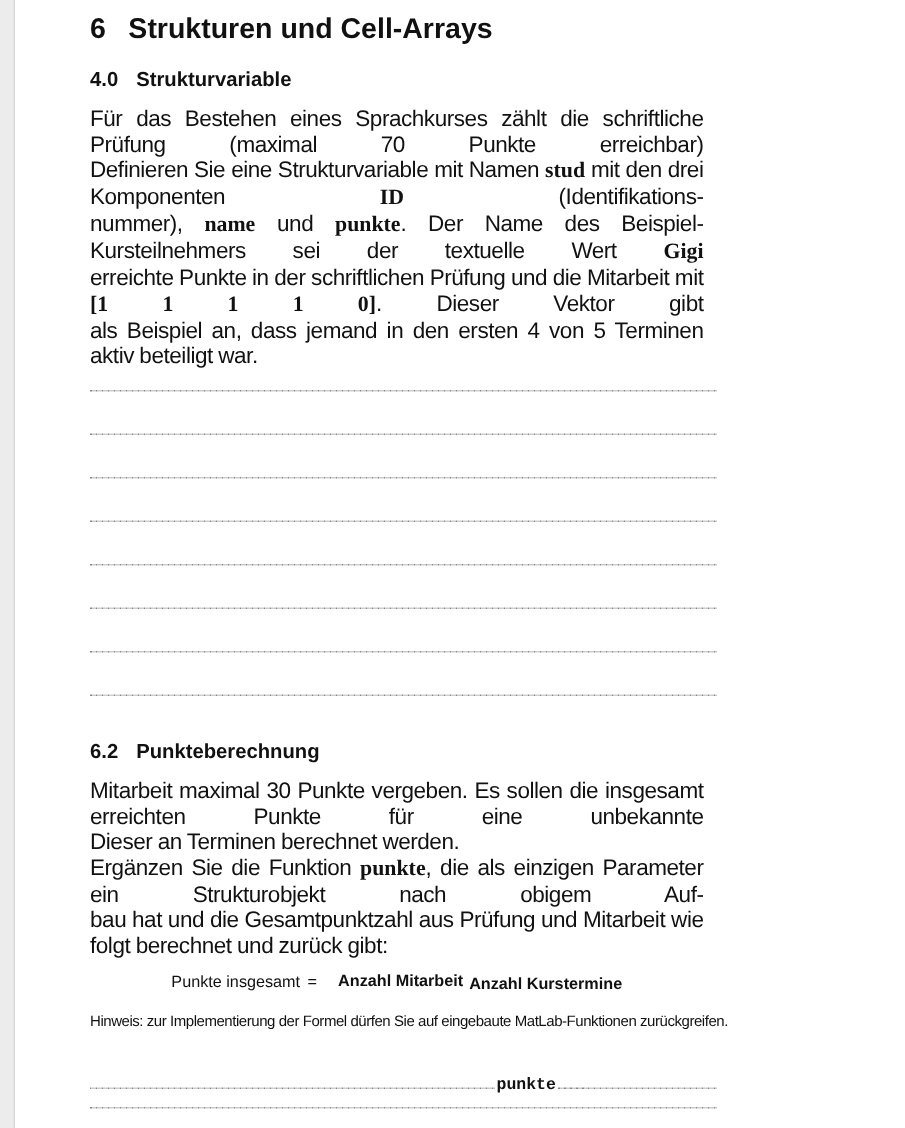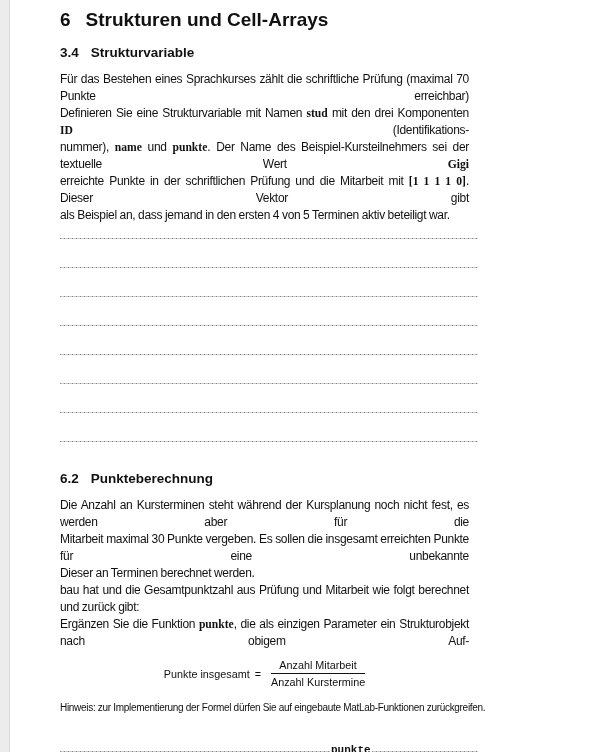--- a/index.html
+++ b/index.html
@@ -17,21 +17,21 @@
     padding:9px 46px 0 50px; background:#ffffff;
   }
   h1 { font-size:19px; font-weight:bold; margin:0 0 14px 0; line-height:1.15; letter-spacing:0; }
   h1 .num { margin-right:15px; }
   h2 { font-size:13.5px; font-weight:bold; margin:0 0 10px 0; line-height:1.2; }
   h2 .num { margin-right:12px; }
   h2.second { margin-top:29px; }
 
   .para { margin:0; padding-right:9px; }
   .tline {
-    font-size:12px; letter-spacing:-0.3px; word-spacing:-0.3px;
+    font-size:15px; letter-spacing:-0.3px; word-spacing:-0.3px;
     line-height:17px; text-align:justify; text-align-last:justify;
     white-space:normal;
   }
   .tline.endline { text-align-last:left; }
   .mono {
     font-family:Liberation Serif, serif;
     font-weight:bold; font-size:0.97em; letter-spacing:0;
   }
 
   .dotline { background:repeating-linear-gradient(90deg,#878787 0 1px,#cccccc 1px 4px); }
@@ -41,21 +41,21 @@
     background:repeating-linear-gradient(90deg,#878787 0 1px,#cccccc 1px 4px);
   }
   .answer-lines.first { margin-top:-14px; }
   .answer-lines.last { margin-top:-16px; }
 
   .formula {
     display:flex; justify-content:center; align-items:center;
     font-size:10.8px; margin:9px 9px 0 0; color:#111;
   }
   .formula .rel { margin:0 5px; }
-  .frac { display:inline-flex; flex-direction:column; align-items:center; margin-left:5px; }
+  .frac { display:inline-flex; flex-direction:row; align-items:center; margin-left:5px;font-weight:bold; }
   .frac .fnum { padding:0 4px 2px; }
   .frac .fbar { height:1px; background:#111; align-self:stretch; }
   .frac .fden { padding-top:2px; }
 
   .hint {
     margin:14px 0 0 0; font-size:10px; letter-spacing:-0.3px;
     white-space:nowrap;
   }
 
   .label-line { display:flex; align-items:flex-end; height:15px; margin-top:24px; }
@@ -74,21 +74,21 @@
 <div class="viewport">
   <div class="gutter"></div>
   <div class="page">
 
     <h1>
       <span class="num">6</span><span>Strukturen und Cell-Arrays</span>
     </h1>
 
     <section>
       <h2>
-        <span class="num">3.4</span><span>Strukturvariable</span>
+        <span class="num">4.0</span><span>Strukturvariable</span>
       </h2>
       <div class="para">
           <div class="tline">Für das Bestehen eines Sprachkurses zählt die schriftliche Prüfung (maximal 70 Punkte erreichbar)</div>
           <div class="tline">Definieren Sie eine Strukturvariable mit Namen <span class="mono">stud</span> mit den drei Komponenten <span class="mono">ID</span> (Identifikations-</div>
           <div class="tline">nummer), <span class="mono">name</span> und <span class="mono">punkte</span>. Der Name des Beispiel-Kursteilnehmers sei der textuelle Wert <span class="mono">Gigi</span></div>
           <div class="tline">erreichte Punkte in der schriftlichen Prüfung und die Mitarbeit mit <span class="mono">[1 1 1 1 0]</span>. Dieser Vektor gibt</div>
           <div class="tline endline">als Beispiel an, dass jemand in den ersten 4 von 5 Terminen aktiv beteiligt war.</div>
         </div>
       <div class="answer-lines first">
           <div class="rline"></div>
@@ -100,25 +100,24 @@
           <div class="rline"></div>
           <div class="rline"></div>
         </div>
     </section>
 
     <section>
       <h2 class="second">
         <span class="num">6.2</span><span>Punkteberechnung</span>
       </h2>
       <div class="para">
-          <div class="tline">Die Anzahl an Kursterminen steht während der Kursplanung noch nicht fest, es werden aber für die</div>
           <div class="tline">Mitarbeit maximal 30 Punkte vergeben. Es sollen die insgesamt erreichten Punkte für eine unbekannte</div>
           <div class="tline endline">Dieser an Terminen berechnet werden.</div>
+          <div class="tline">Ergänzen Sie die Funktion <span class="mono">punkte</span>, die als einzigen Parameter ein Strukturobjekt nach obigem Auf-</div>
           <div class="tline endline">bau hat und die Gesamtpunktzahl aus Prüfung und Mitarbeit wie folgt berechnet und zurück gibt:</div>
-          <div class="tline">Ergänzen Sie die Funktion <span class="mono">punkte</span>, die als einzigen Parameter ein Strukturobjekt nach obigem Auf-</div>
         </div>
 
       <div class="formula">
         <span>Punkte insgesamt</span>
         <span class="rel">=</span>
         <span class="frac">
           <span class="fnum">Anzahl Mitarbeit</span>
           <span class="fbar"></span>
           <span class="fden">Anzahl Kurstermine</span>
         </span>

